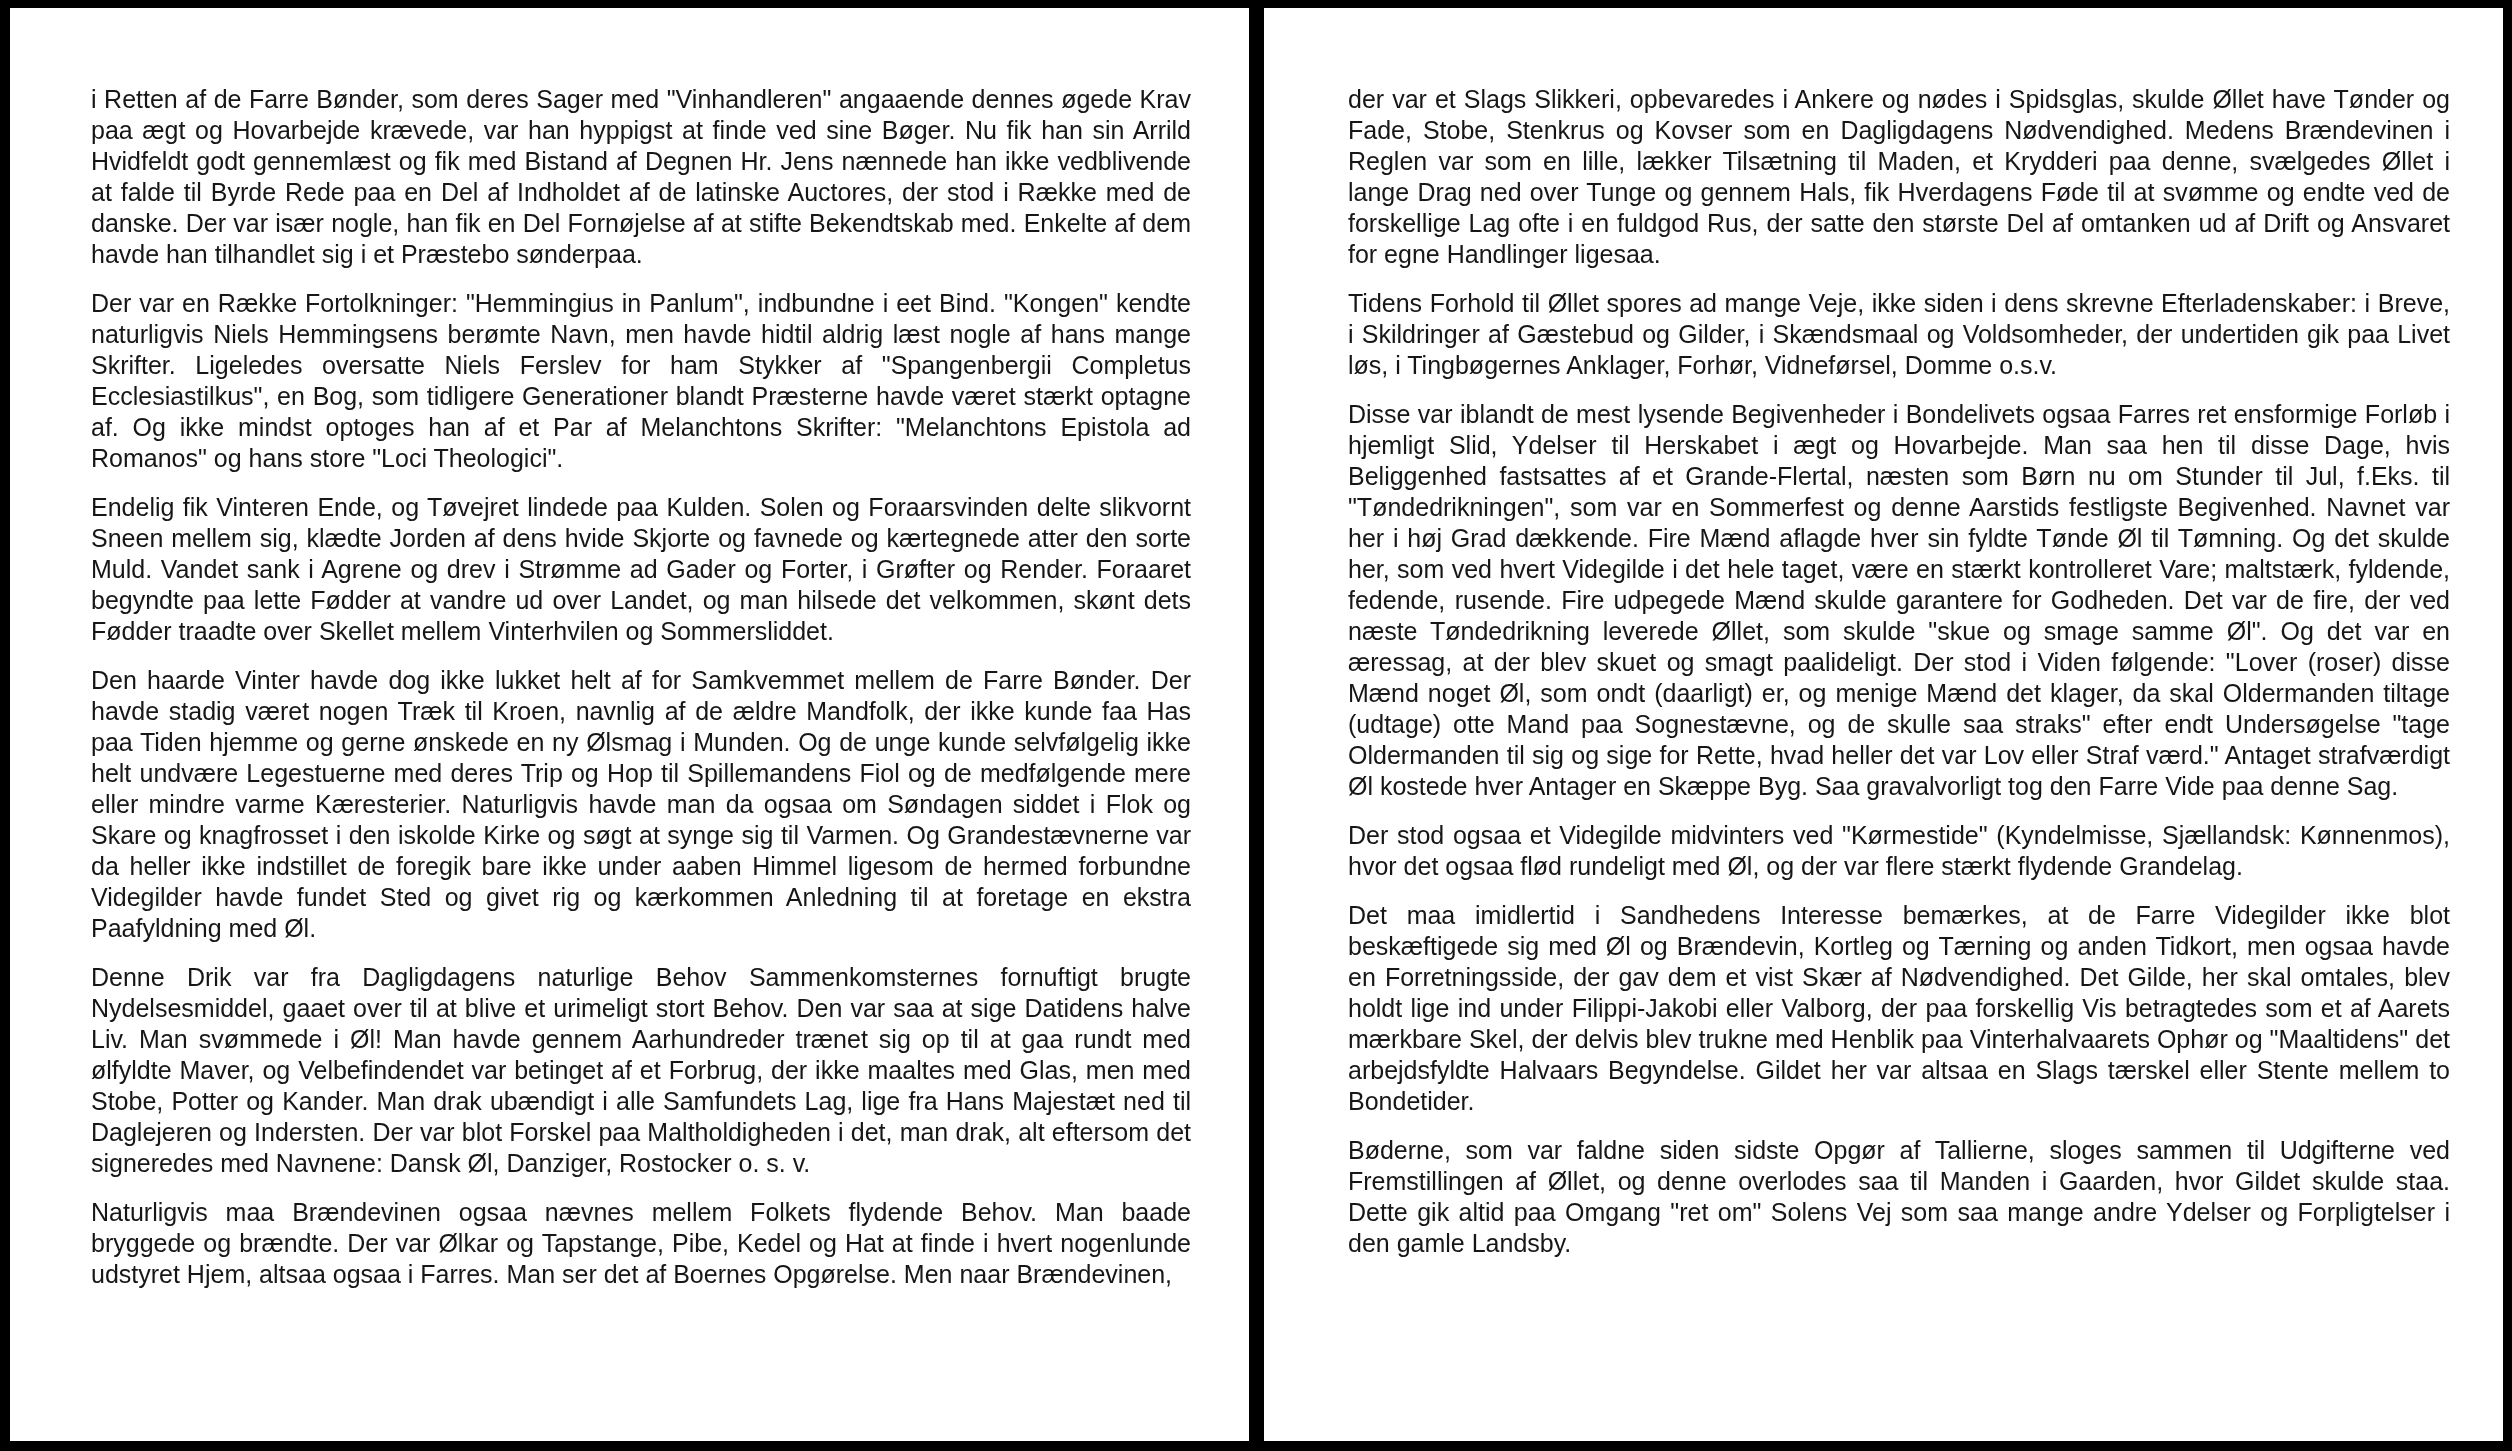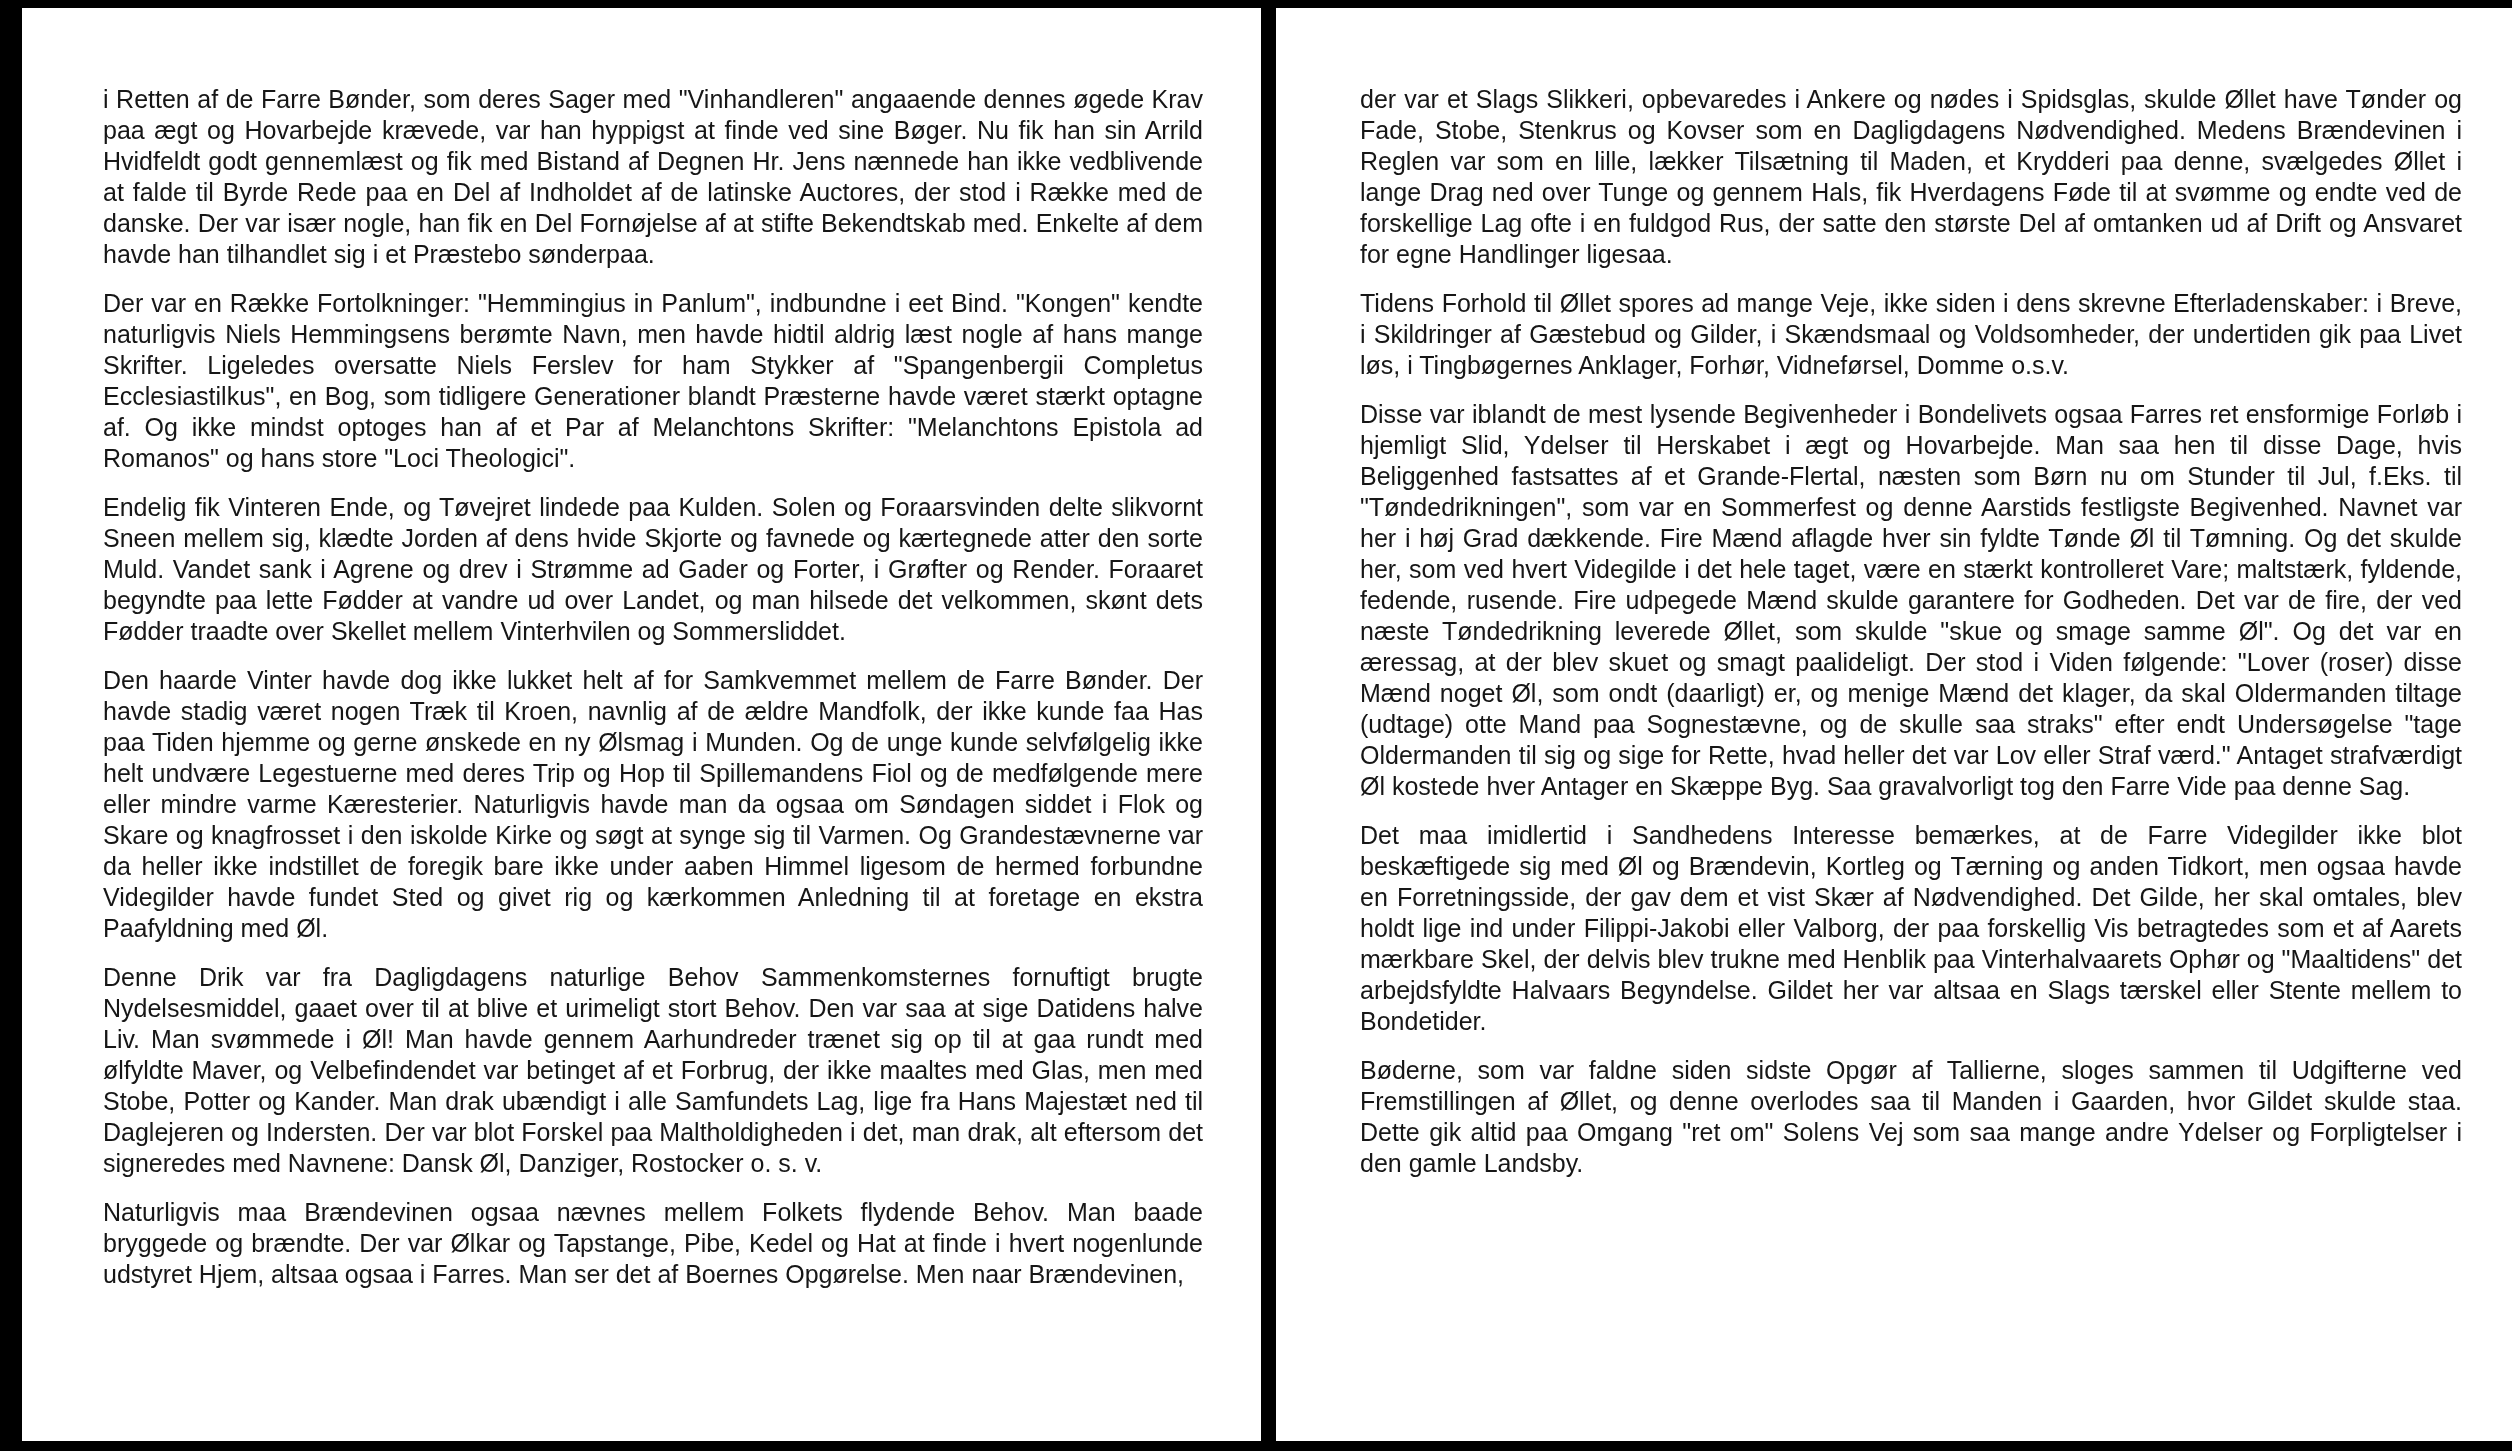--- a/index.html
+++ b/index.html
@@ -10,21 +10,20 @@
   body {
     width: 2512px;
     height: 1452px;
     position: relative;
     font-family: "Liberation Sans", sans-serif;
   }
   .spread {
     position: absolute;
     inset: 0;
     background: #000000;
-    margin-left: 12px;
   }
   .page {
     position: absolute;
     top: 8.3px;
     height: 1433px;
     width: 1239px;
     background: #ffffff;
     overflow: hidden;
     box-sizing: border-box;
   }
@@ -72,19 +71,20 @@
     </div>
   </div>
 
   <div class="page-gutter"></div>
 
   <div class="page page-right">
     <div class="text-block">
       <p class="para">der var et Slags Slikkeri, opbevaredes i Ankere og nødes i Spidsglas, skulde Øllet have Tønder og Fade, Stobe, Stenkrus og Kovser som en Dagligdagens Nødvendighed. Medens Brændevinen i Reglen var som en lille, lækker Tilsætning til Maden, et Krydderi paa denne, svælgedes Øllet i lange Drag ned over Tunge og gennem Hals, fik Hverdagens Føde til at svømme og endte ved de forskellige Lag ofte i en fuldgod Rus, der satte den største Del af omtanken ud af Drift og Ansvaret for egne Handlinger ligesaa.</p>
       <p class="para">Tidens Forhold til Øllet spores ad mange Veje, ikke siden i dens skrevne Efterladenskaber: i Breve, i Skildringer af Gæstebud og Gilder, i Skændsmaal og Voldsomheder, der undertiden gik paa Livet løs, i Tingbøgernes Anklager, Forhør, Vidneførsel, Domme o.s.v.</p>
       <p class="para">Disse var iblandt de mest lysende Begivenheder i Bondelivets ogsaa Farres ret ensformige Forløb i hjemligt Slid, Ydelser til Herskabet i ægt og Hovarbejde. Man saa hen til disse Dage, hvis Beliggenhed fastsattes af et Grande-Flertal, næsten som Børn nu om Stunder til Jul, f.Eks. til "Tøndedrikningen", som var en Sommerfest og denne Aarstids festligste Begivenhed. Navnet var her i høj Grad dækkende. Fire Mænd aflagde hver sin fyldte Tønde Øl til Tømning. Og det skulde her, som ved hvert Videgilde i det hele taget, være en stærkt kontrolleret Vare; maltstærk, fyldende, fedende, rusende. Fire udpegede Mænd skulde garantere for Godheden. Det var de fire, der ved næste Tøndedrikning leverede Øllet, som skulde "skue og smage samme Øl". Og det var en æressag, at der blev skuet og smagt paalideligt. Der stod i Viden følgende: "Lover (roser) disse Mænd noget Øl, som ondt (daarligt) er, og menige Mænd det klager, da skal Oldermanden tiltage (udtage) otte Mand paa Sognestævne, og de skulle saa straks" efter endt Undersøgelse "tage Oldermanden til sig og sige for Rette, hvad heller det var Lov eller Straf værd." Antaget strafværdigt Øl kostede hver Antager en Skæppe Byg. Saa gravalvorligt tog den Farre Vide paa denne Sag.</p>
+      <p class="para">Der stod ogsaa et Videgilde midvinters ved "Kørmestide" (Kyndelmisse, Sjællandsk: Kønnenmos), hvor det ogsaa flød rundeligt med Øl, og der var flere stærkt flydende Grandelag.</p>
       <p class="para">Det maa imidlertid i Sandhedens Interesse bemærkes, at de Farre Videgilder ikke blot beskæftigede sig med Øl og Brændevin, Kortleg og Tærning og anden Tidkort, men ogsaa havde en Forretningsside, der gav dem et vist Skær af Nødvendighed. Det Gilde, her skal omtales, blev holdt lige ind under Filippi-Jakobi eller Valborg, der paa forskellig Vis betragtedes som et af Aarets mærkbare Skel, der delvis blev trukne med Henblik paa Vinterhalvaarets Ophør og "Maaltidens" det arbejdsfyldte Halvaars Begyndelse. Gildet her var altsaa en Slags tærskel eller Stente mellem to Bondetider.</p>
       <p class="para">Bøderne, som var faldne siden sidste Opgør af Tallierne, sloges sammen til Udgifterne ved Fremstillingen af Øllet, og denne overlodes saa til Manden i Gaarden, hvor Gildet skulde staa. Dette gik altid paa Omgang "ret om" Solens Vej som saa mange andre Ydelser og Forpligtelser i den gamle Landsby.</p>
     </div>
   </div>
 
 </div>
 
 
 </body></html>

